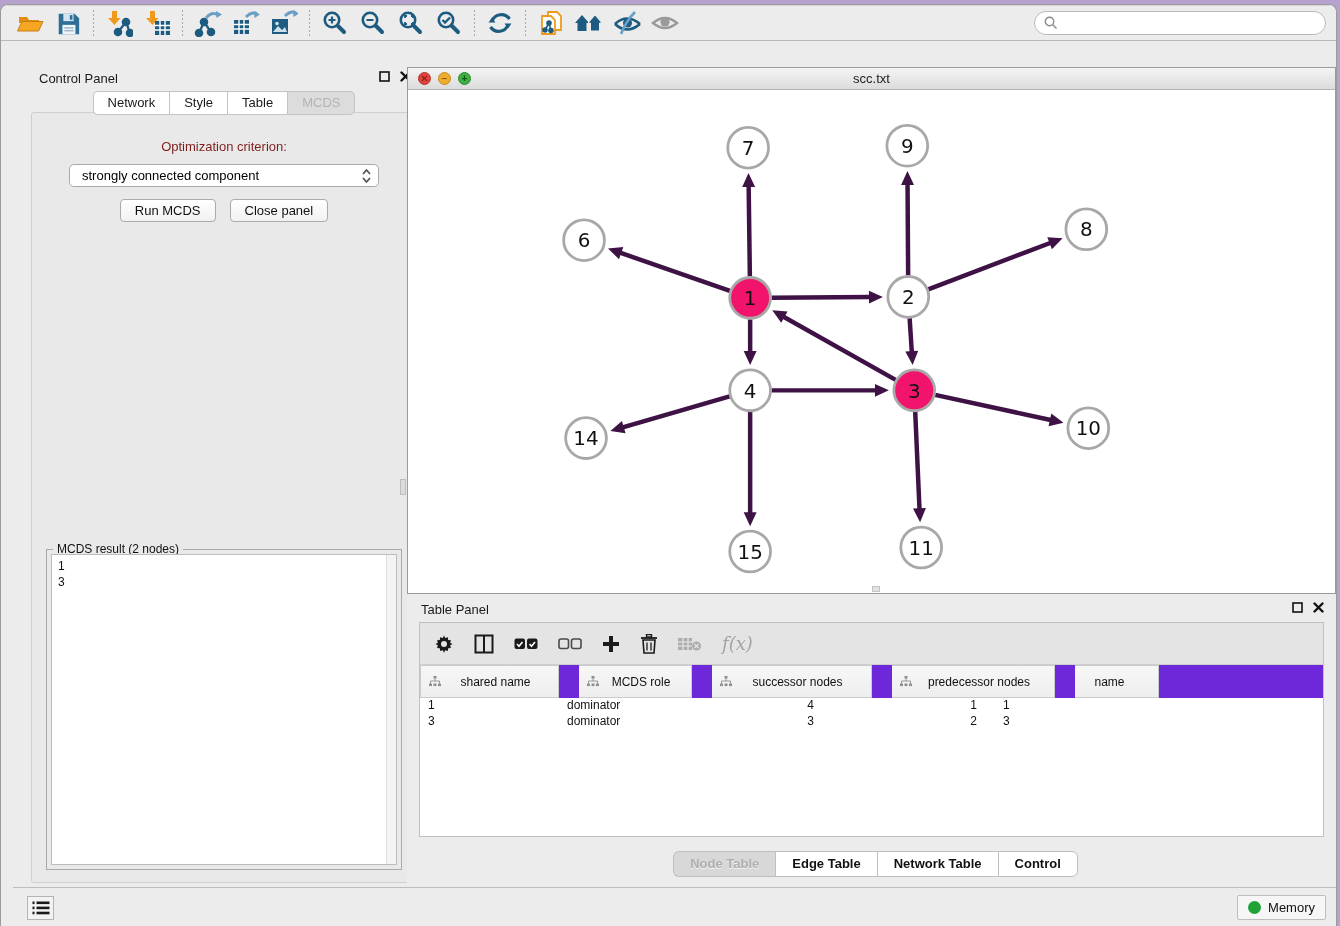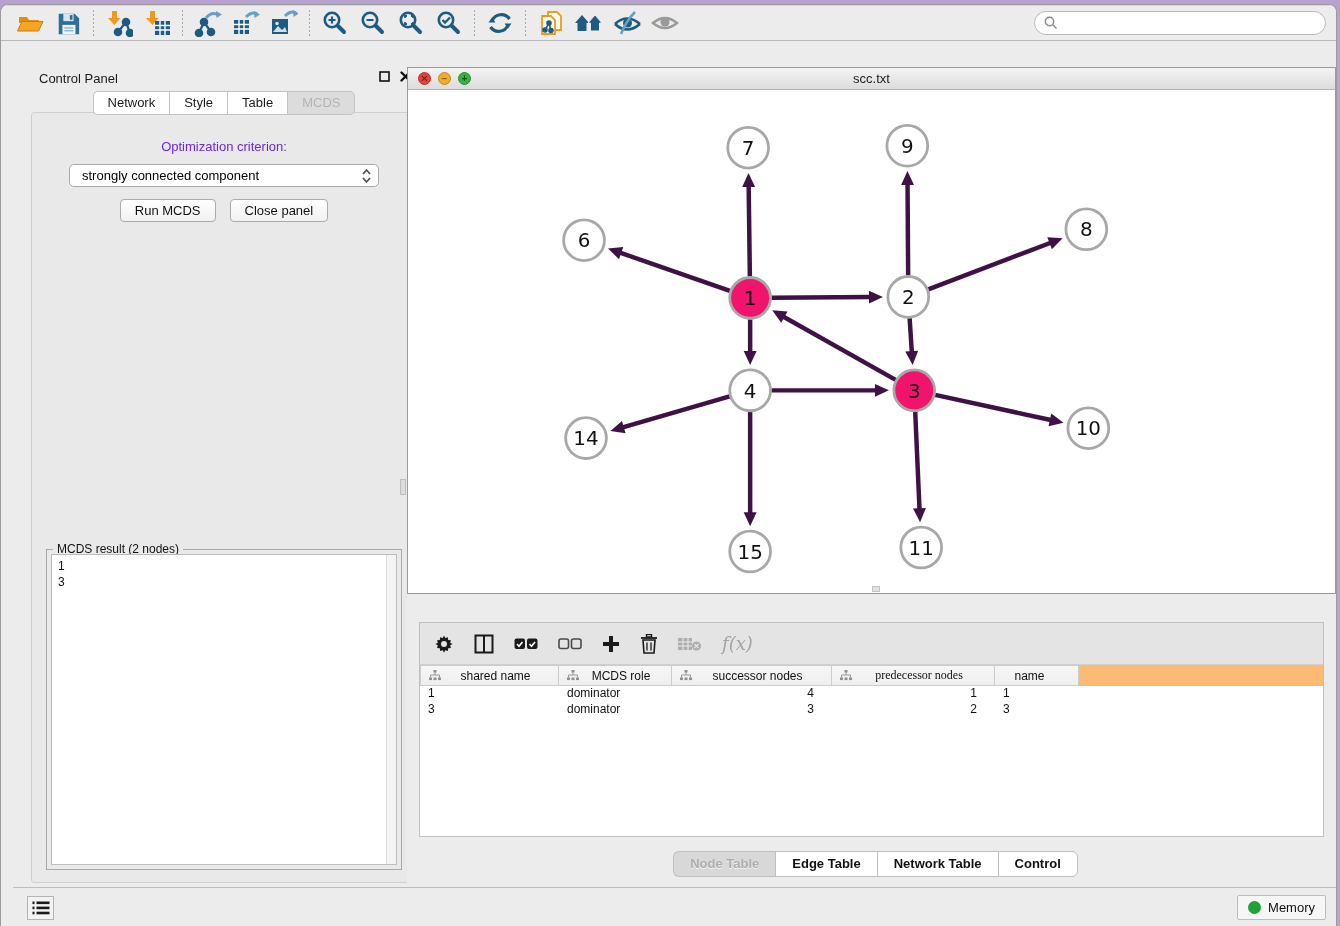--- a/index.html
+++ b/index.html
@@ -36,21 +36,21 @@
   .panel-head { position:relative; height:28px; padding:8px 14px 0; font-size:13px; color:#1a1a1a; }
   .panel-head .icons { position:absolute; right:12px; top:8px; display:flex; gap:10px; align-items:center; }
   .ctab-row { display:flex; justify-content:center; position:relative; z-index:2; }
   .ctab { font-size:13px; padding:3px 14px 4px; background:#fff; border:1px solid #c3c3c3;
           border-right:none; color:#1a1a1a; }
   .ctab:first-child { border-radius:5px 0 0 5px; }
   .ctab:last-child { border-right:1px solid #c3c3c3; border-radius:0 5px 5px 0; }
   .ctab.selected { background:#dcdcdc; color:#b4b4b4; }
   .control-body { position:absolute; left:6px; right:6px; top:49px; bottom:4px;
                   background:#e9e9e9; border:1px solid #cfcfcf; border-radius:3px; }
-  .crit-label { text-align:center; font-size:13px; margin-top:26px; color:#6d28d9; }
+  .crit-label { text-align:center; font-size:13px; margin-top:26px; color:#7f1d1d; }
   .select { margin:10px auto 0; width:310px; height:23px; background:#fff; border:1px solid #a9a9a9;
             border-radius:5px; display:flex; align-items:center; padding:0 6px 0 12px; font-size:13px; }
   .select .val { flex:1; }
   .btn-row { display:flex; justify-content:center; gap:14px; margin-top:12px; }
   .push-btn { font-size:13px; padding:3px 14px; background:linear-gradient(#ffffff,#f1f1f1);
               border:1px solid #ababab; border-radius:4px; color:#111; }
   .result-box { position:absolute; left:14px; right:14px; top:436px; bottom:12px;
                 border:1px solid #a9a9a9; }
   .result-title { position:absolute; top:-8px; left:6px; background:#e9e9e9; padding:0 4px;
                   font-size:12px; color:#111; }
@@ -79,21 +79,21 @@
            border:1px solid #c4c4c4; }
 
   
   .tablepanel { position:absolute; left:406px; top:531px; right:0; bottom:0; background:#ececec; }
   .tp-inner { position:absolute; left:12px; right:12px; top:28px; bottom:50px;
               border:1px solid #c0c0c0; background:#fff; display:flex; flex-direction:column; }
   .tp-toolbar { height:42px; background:#e4e4e4; border-bottom:1px solid #cfcfcf;
                 display:flex; align-items:center; gap:20px; padding:0 14px; }
   .tp-tbtn { display:flex; align-items:center; justify-content:center; border:none; background:none; }
   .fx { font-family:"DejaVu Serif","Liberation Serif",serif; font-style:italic; font-size:18px; color:#a3a3a3; }
-  .thead { display:flex; height:21px; background:#fdba74; }
+  .thead { display:flex; height:33px; background:#6d28d9;gap:20px; }
   .th { display:flex; align-items:center; background:linear-gradient(#f7f7f7,#eeeeee);
         border:1px solid #cccccc; border-left:none; font-size:12px; color:#111; position:relative; }
   .th:first-child { border-left:1px solid #ccc; }
   .th .tree { margin:0 6px 0 8px; }
   .th .lbl { flex:1; text-align:center; padding-right:14px; }
   .trow { display:flex; height:16px; font-size:12px; color:#111; }
   .td { padding:0 8px; overflow:hidden; white-space:nowrap; }
   .td.right { text-align:right; padding-right:18px; }
   .tp-tabs { position:absolute; left:0; right:0; bottom:10px; display:flex; justify-content:center; }
   .tp-tab { font-size:13px; font-weight:600; padding:4px 16px 5px; background:#fff;
@@ -389,20 +389,32 @@
             <circle cx="179" cy="350" r="20.5" fill="#ffffff" stroke="#a8a8a8" stroke-width="2.8"></circle>
             <text x="179" y="350" text-anchor="middle" dy="0.36em" font-family="&quot;DejaVu Sans&quot;,sans-serif" font-size="20" fill="#111111">14</text>
             <circle cx="344" cy="464" r="20.5" fill="#ffffff" stroke="#a8a8a8" stroke-width="2.8"></circle>
             <text x="344" y="464" text-anchor="middle" dy="0.36em" font-family="&quot;DejaVu Sans&quot;,sans-serif" font-size="20" fill="#111111">15</text>
           </svg>
       </div>
       <div class="hgrip"></div>
     </div>
 
     <div class="tablepanel">
+      <div class="panel-head">
+        <span>Table Panel</span>
+        <span class="icons">
+          <svg width="11" height="11" viewBox="0 0 11 11">
+            <rect x="1" y="1" width="9" height="9" fill="none" stroke="#111" stroke-width="1.6"></rect>
+          </svg>
+          <svg width="11" height="11" viewBox="0 0 11 11">
+            <line x1="1.5" y1="1.5" x2="9.5" y2="9.5" stroke="#111" stroke-width="2.4" stroke-linecap="round"></line>
+            <line x1="9.5" y1="1.5" x2="1.5" y2="9.5" stroke="#111" stroke-width="2.4" stroke-linecap="round"></line>
+          </svg>
+        </span>
+      </div>
       <div class="tp-inner">
         <div class="tp-toolbar">
           <button class="tp-tbtn">
             <svg width="20" height="20" viewBox="0 0 20 20">
               <path fill="#1a1a1a" d="M10 1.5 l1.2 2.4 2.6-.7 .4 2.7 2.7.4 -.7 2.6 2.4 1.2 -2.4 1.2 .7 2.6 -2.7.4 -.4 2.7 -2.6-.7 -1.2 2.4 -1.2-2.4 -2.6.7 -.4-2.7 -2.7-.4 .7-2.6 -2.4-1.2 2.4-1.2 -.7-2.6 2.7-.4 .4-2.7 2.6.7 z"></path>
               <circle cx="10" cy="10" r="3" fill="#e4e4e4"></circle>
             </svg>
           </button>
           <button class="tp-tbtn">
             <svg width="20" height="20" viewBox="0 0 20 20">
@@ -488,21 +500,21 @@
                 <g fill="#8f8f8f">
                   <rect x="4.5" y="0" width="3" height="2.6"></rect>
                   <rect x="0" y="7.5" width="3" height="2.6"></rect>
                   <rect x="4.5" y="7.5" width="3" height="2.6"></rect>
                   <rect x="9" y="7.5" width="3" height="2.6"></rect>
                 </g>
                 <path d="M6 2.6 V5 M1.5 7.5 V5 H10.5 V7.5" fill="none" stroke="#8f8f8f" stroke-width="0.9"></path>
               </svg>
               <span class="lbl">successor nodes</span>
             </div>
-            <div class="th" style="width: 163px; font-family: Liberation Serif, serif;">
+            <div class="th" style="width: 163px;">
               <svg class="tree" width="12" height="11" viewBox="0 0 12 11">
                 <g fill="#8f8f8f">
                   <rect x="4.5" y="0" width="3" height="2.6"></rect>
                   <rect x="0" y="7.5" width="3" height="2.6"></rect>
                   <rect x="4.5" y="7.5" width="3" height="2.6"></rect>
                   <rect x="9" y="7.5" width="3" height="2.6"></rect>
                 </g>
                 <path d="M6 2.6 V5 M1.5 7.5 V5 H10.5 V7.5" fill="none" stroke="#8f8f8f" stroke-width="0.9"></path>
               </svg>
               <span class="lbl">predecessor nodes</span>

